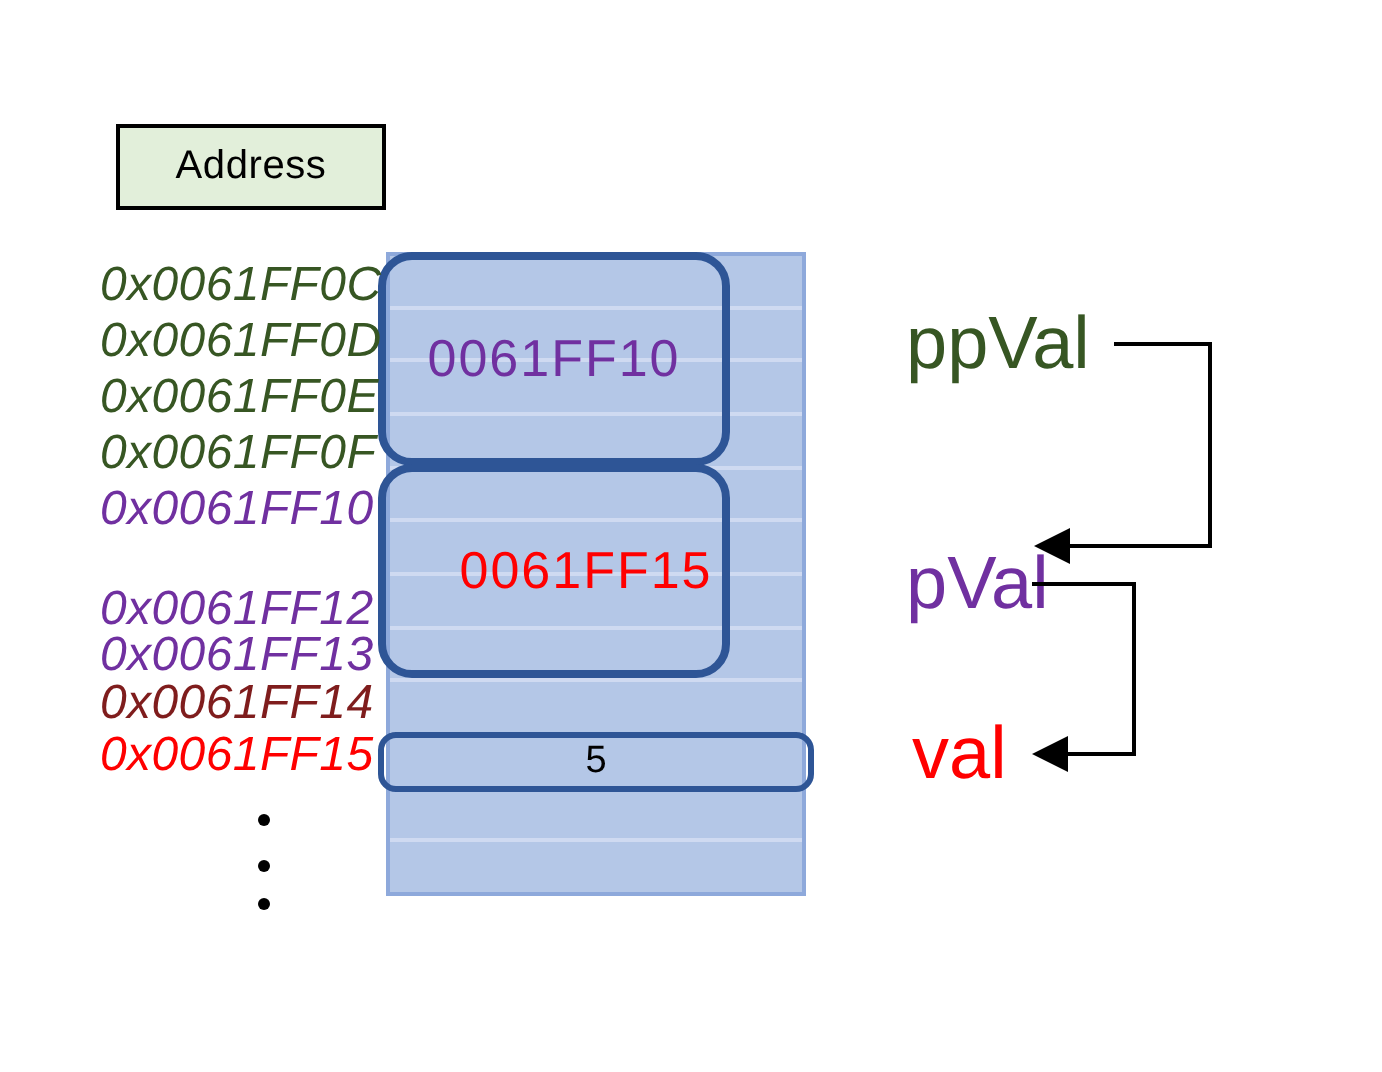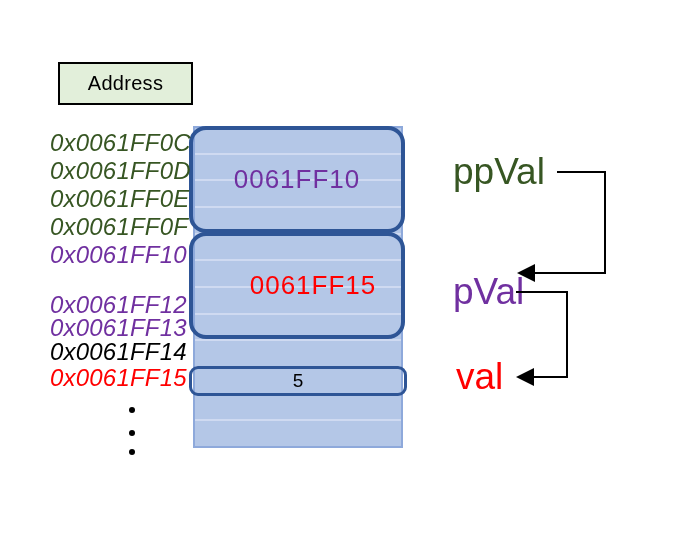--- a/index.html
+++ b/index.html
@@ -18,21 +18,21 @@
   
   .strip{
     position:absolute;left:193px;top:126px;width:210px;height:322px;
     box-sizing:border-box;background:#b4c7e7;border:2px solid #8ea9db;
     display:flex;flex-direction:column;
   }
   .strip .mrow{flex:1;border-bottom:2px solid #cfdaf1;}
   .strip .mrow:last-child{border-bottom:none;}
   
   .block{
-    position:absolute;left:189px;width:216px;box-sizing:border-box;
+    position:absolute;left:189px;width:176px;box-sizing:border-box;
     border:4px solid #2e5596;border-radius:17px;
     display:flex;align-items:center;justify-content:center;
     font-size:26px;letter-spacing:1px;background:transparent;
   }
   .block.b1{top:126px;height:107px;}
   .block.b2{top:232px;height:107px;padding-left:32px;}
   .cell5{
     position:absolute;left:189px;top:366px;width:218px;height:30px;box-sizing:border-box;
     border:3px solid #2e5596;border-radius:9px;
     display:flex;align-items:center;justify-content:center;font-size:19px;background:transparent;
@@ -83,21 +83,21 @@
     <span style="color: rgb(0, 0, 0);">5</span>
   </div>
 
   <div class="addr-label" style="top: 132px; color: rgb(55, 86, 35);">0x0061FF0C</div>
   <div class="addr-label" style="top: 160px; color: rgb(55, 86, 35);">0x0061FF0D</div>
   <div class="addr-label" style="top: 188px; color: rgb(55, 86, 35);">0x0061FF0E</div>
   <div class="addr-label" style="top: 216px; color: rgb(55, 86, 35);">0x0061FF0F</div>
   <div class="addr-label" style="top: 244px; color: rgb(112, 48, 160);">0x0061FF10</div>
   <div class="addr-label" style="top: 294px; color: rgb(112, 48, 160);">0x0061FF12</div>
   <div class="addr-label" style="top: 317px; color: rgb(112, 48, 160);">0x0061FF13</div>
-  <div class="addr-label" style="top: 341px; color: #000000;">0x0061FF14</div>
+  <div class="addr-label" style="top: 341px; color: #7f1d1d;">0x0061FF14</div>
   <div class="addr-label" style="top: 367px; color: rgb(255, 0, 0);">0x0061FF15</div>
 
   <div id="dots-container">
       <div class="dot" style="top: 407px;"></div>
       <div class="dot" style="top: 430px;"></div>
       <div class="dot" style="top: 449px;"></div>
     </div>
 
   <div class="ptr-label" style="left: 453px; top: 157px; color: rgb(55, 86, 35);">ppVal</div>
   <div class="ptr-label" style="left: 453px; top: 277px; color: rgb(112, 48, 160);">pVal</div>

